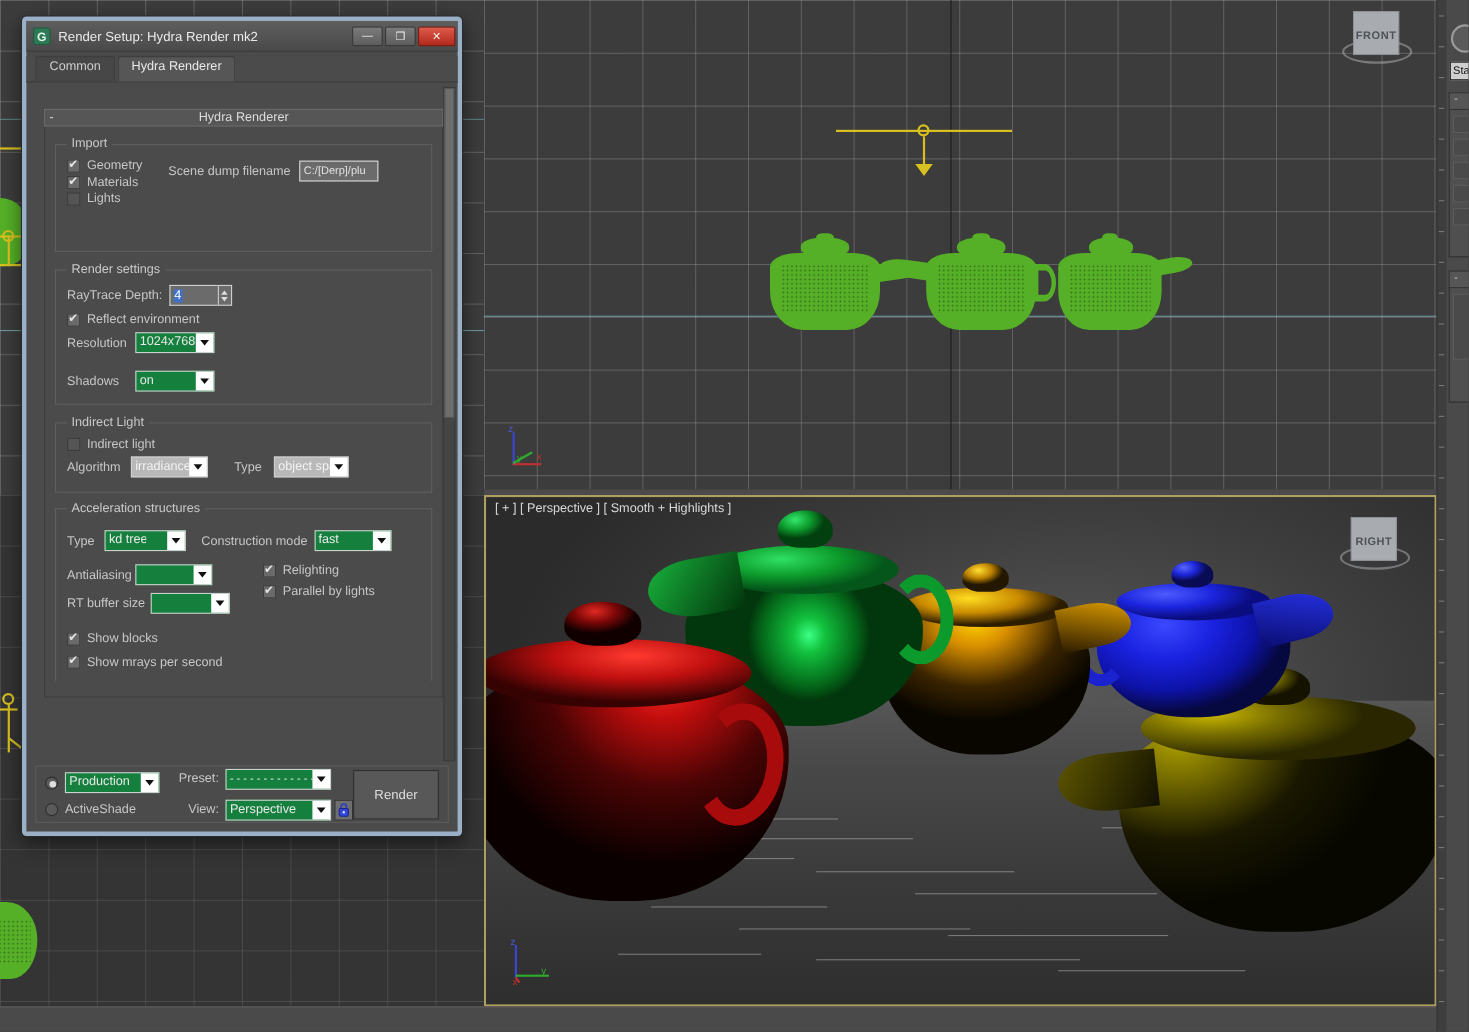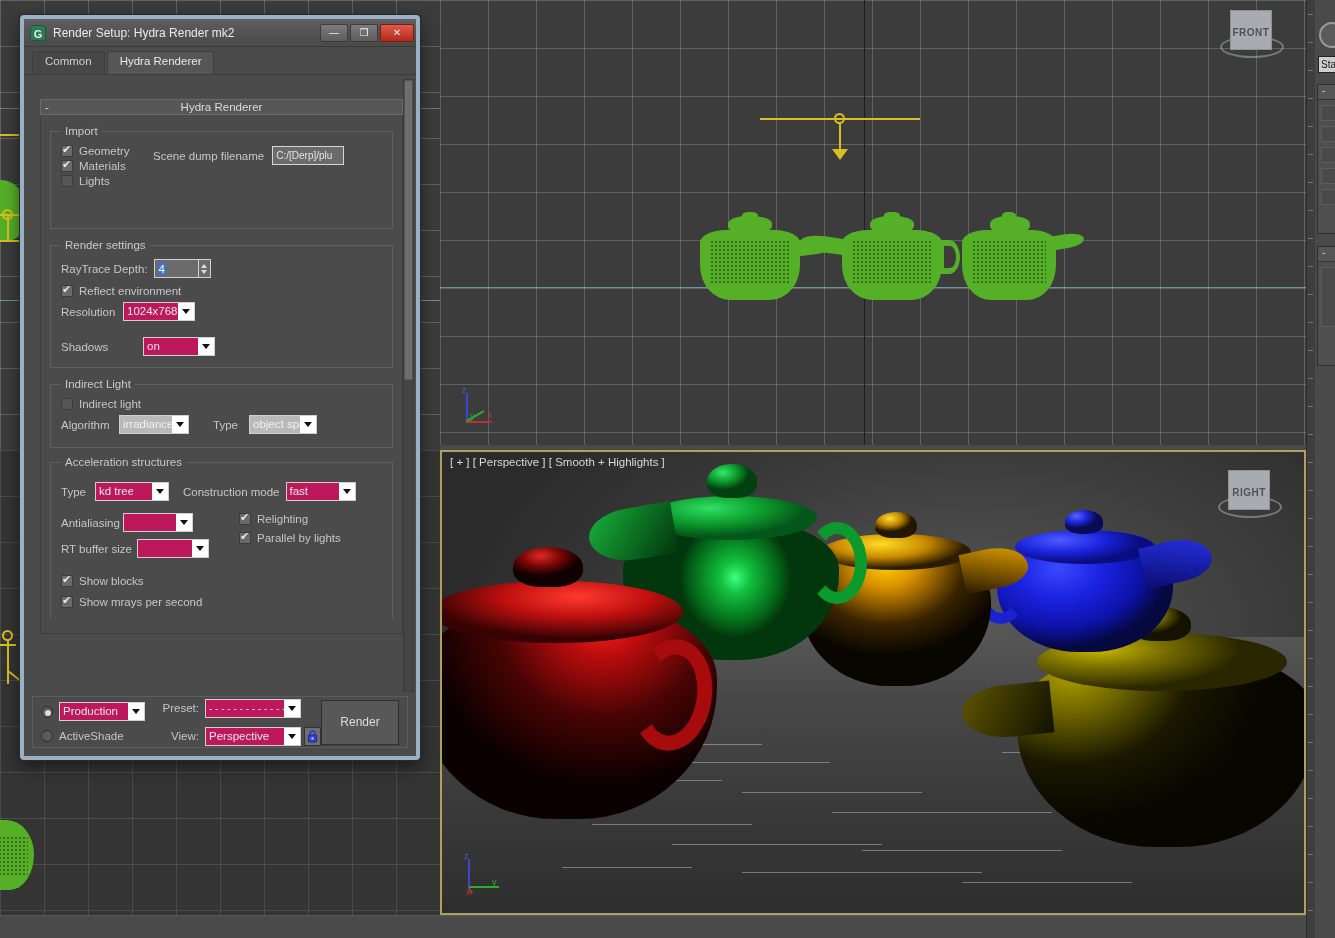--- a/index.html
+++ b/index.html
@@ -138,21 +138,21 @@
   .spin { display:inline-flex; align-items:stretch; }
   .spin .val { background:#6b6b6b; border:1px solid #cfcfcf; border-right:none; height:19px;
                width:44px; font-size:11.5px; color:#e3e3e3; padding:1px 3px; line-height:16px;}
   .spin .val b { background:#3f72c8; color:#fff; font-weight:normal; padding:0 1px; }
   .spin .arrows { width:13px; background:#6b6b6b; border:1px solid #cfcfcf;
                   display:flex; flex-direction:column; justify-content:center; align-items:center; }
   .spin .arrows i { width:0;height:0;border-left:3px solid transparent;border-right:3px solid transparent; }
   .spin .arrows i.up { border-bottom:4px solid #ddd; margin-bottom:2px; }
   .spin .arrows i.dn { border-top:4px solid #ddd; }
 
-  .dd { display:inline-flex; align-items:center; background:#be185d; border:1px solid #cfcfcf;
+  .dd { display:inline-flex; align-items:center; background:#15803d; border:1px solid #cfcfcf;
         height:19px; position:relative; }
   .dd .v { font-size:11.5px; color:#e8e8e8; padding:0 2px 0 3px; overflow:hidden; white-space:nowrap; line-height:17px; flex:1; }
   .dd .ar { width:16px; height:17px; background:#fff; display:flex; align-items:center; justify-content:center; }
   .dd .ar i { width:0;height:0;border-left:4px solid transparent;border-right:4px solid transparent;border-top:5px solid #111; }
   .dd.light { background:#b9b9b9; }
   .dd.light .v { color:#f2f2f2; }
   .dd.empty .v { color:transparent; }
 
   .dlg-foot { position:absolute; left:8px; right:8px; bottom:8px; height:52px;
               background:#4b4b4b; border:1px solid #5d5d5d; display:flex; align-items:center; padding:0 8px; }
@@ -491,21 +491,21 @@
                 </div>
                 <div class="row" style="margin-top:5px;">
                   <span class="lbl" style="width:62px;">Resolution</span>
                   <span class="dd" style="width:72px;">
                     <span class="v">1024x768</span>
                     <span class="ar">
                         <i></i>
                       </span>
                   </span>
                 </div>
-                <div class="row" style="margin-top:16px;gap:20px;">
+                <div class="row" style="margin-top:16px;">
                   <span class="lbl" style="width:62px;">Shadows</span>
                   <span class="dd" style="width:72px;">
                     <span class="v">on</span>
                     <span class="ar">
                         <i></i>
                       </span>
                   </span>
                 </div>
               </div>
 

